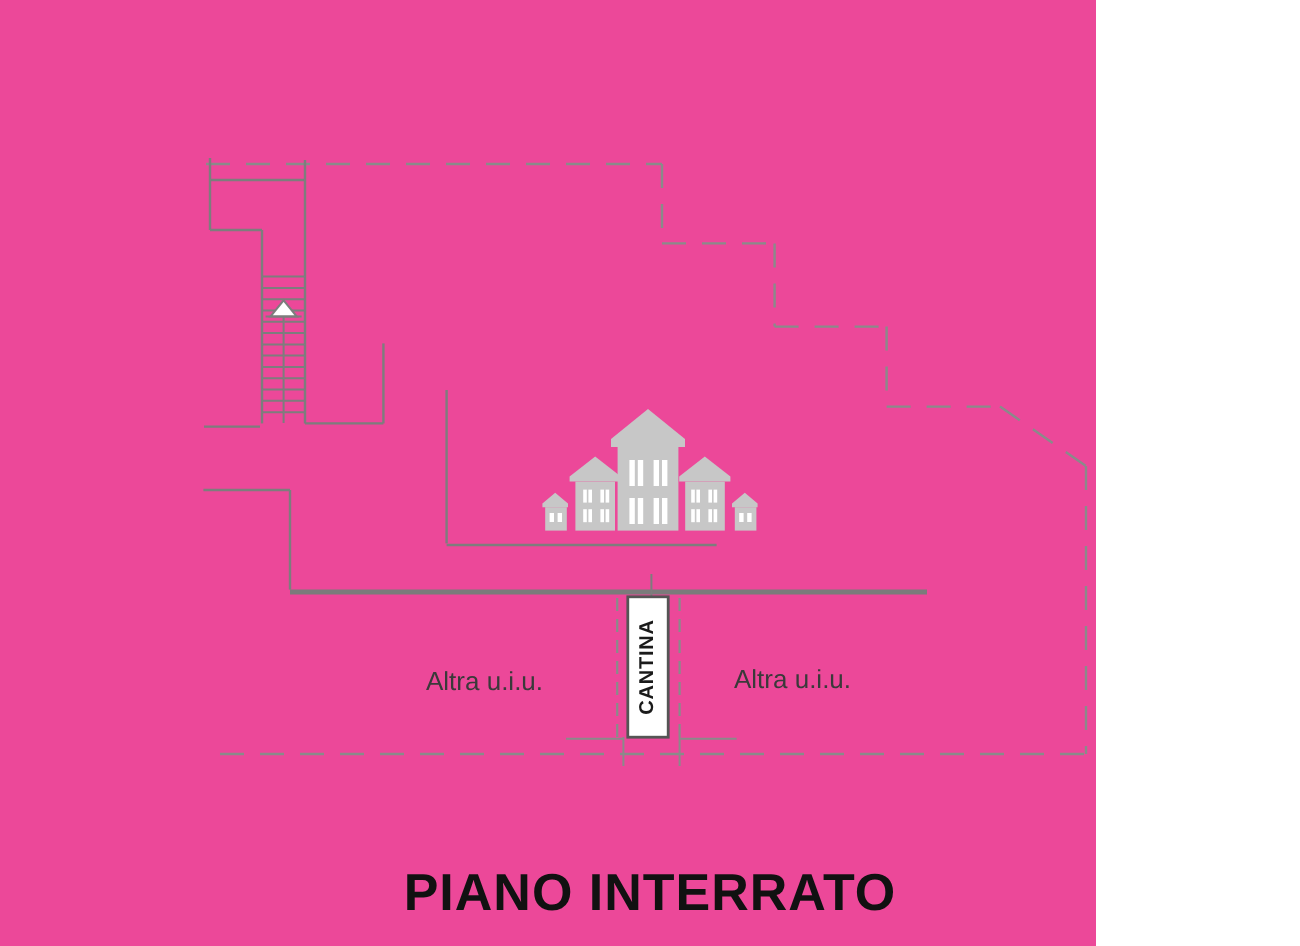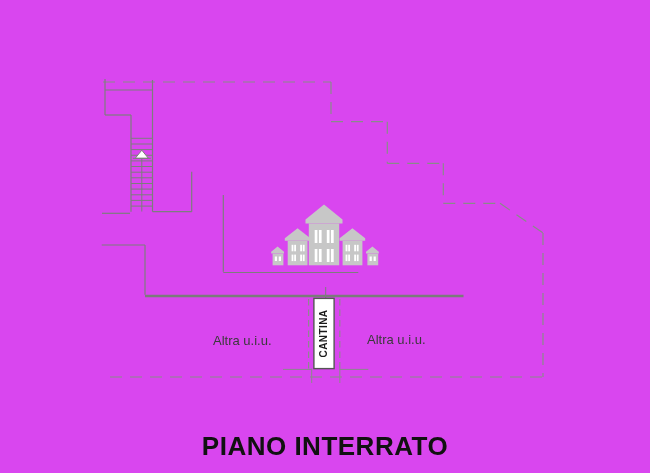--- a/index.html
+++ b/index.html
@@ -1,20 +1,20 @@
 <!DOCTYPE html>
 <html><head>
 <meta charset="utf-8">
 <style>
   html, body { margin: 0; padding: 0; background: #ffffff; }
   .canvas {
     position: relative;
-    width: 650px;
+    width: 548px;
     height: 473px;
-    background: #d946ef;
+    background: #ec4899;
     font-family: "Liberation Sans", sans-serif;
     overflow: hidden;
   }
   .plan-svg { position: absolute; left: 0; top: 0; }
   .room-label {
     position: absolute;
     font-size: 13px;
     color: #3a3a3a;
     white-space: nowrap;
   }

